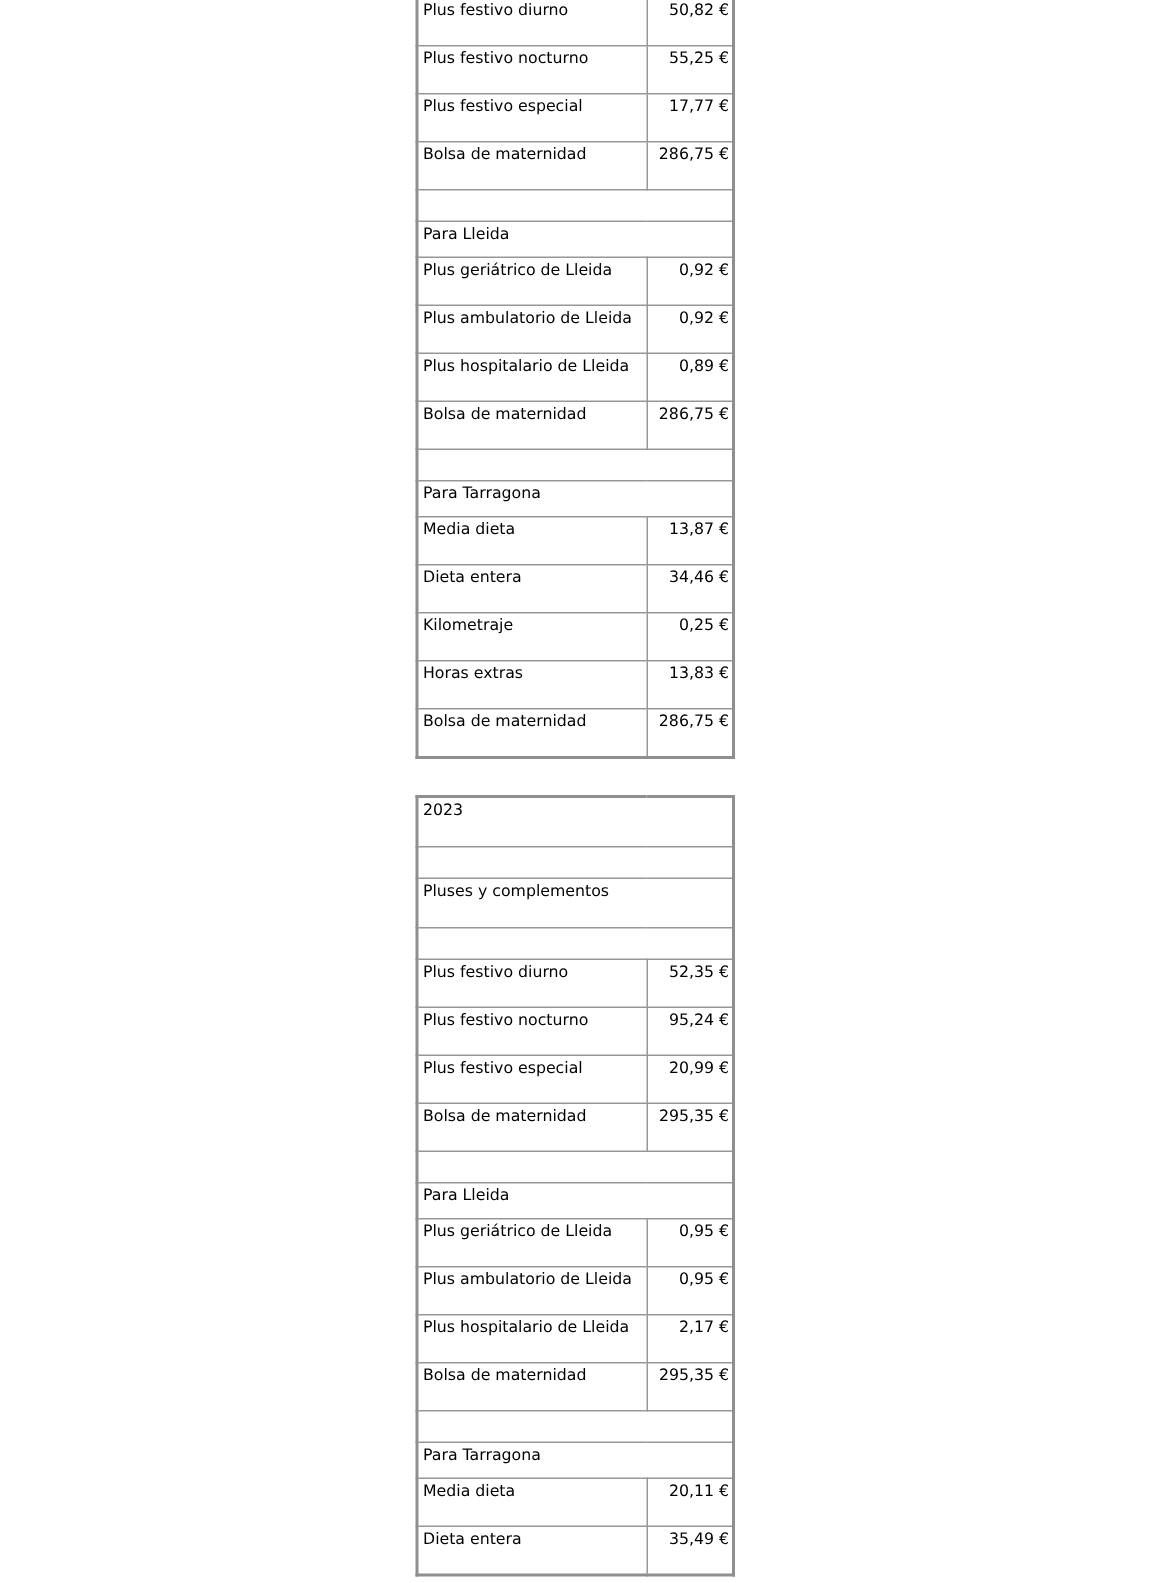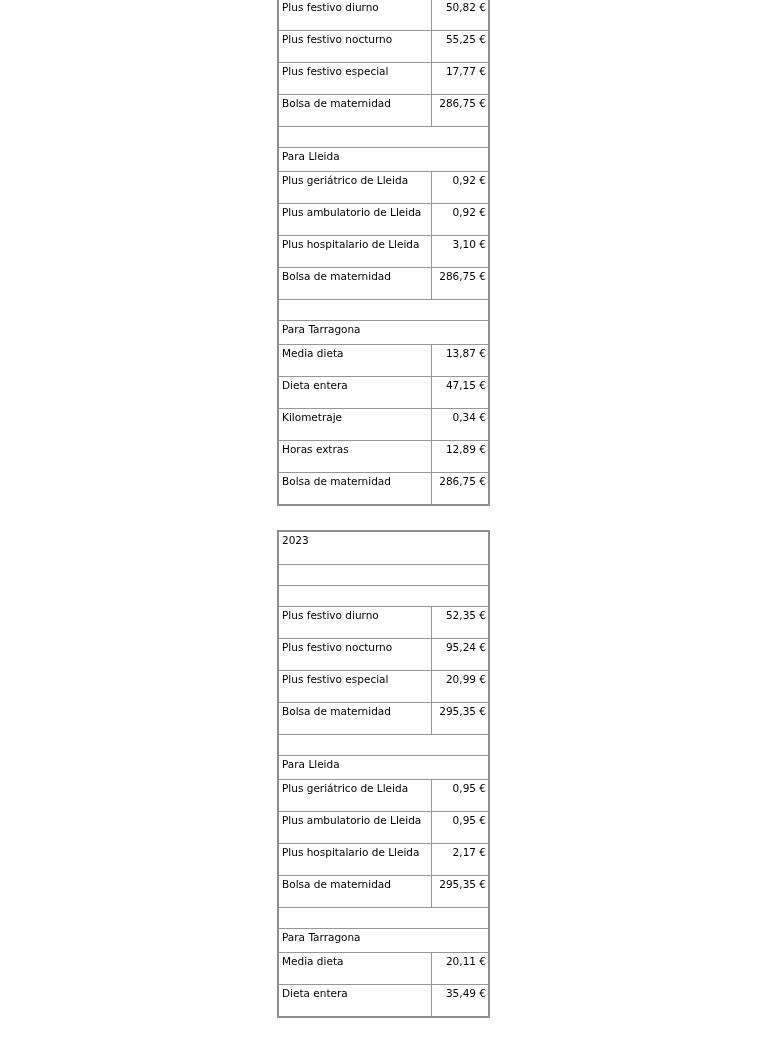--- a/index.html
+++ b/index.html
@@ -75,66 +75,69 @@
       <tr class="r-data">
         <td class="cell-label">Plus geriátrico de Lleida</td>
         <td class="cell-value">0,92 €</td>
       </tr>
       <tr class="r-data">
         <td class="cell-label">Plus ambulatorio de Lleida</td>
         <td class="cell-value">0,92 €</td>
       </tr>
       <tr class="r-data">
         <td class="cell-label">Plus hospitalario de Lleida</td>
-        <td class="cell-value">3,10 €</td>
+        <td class="cell-value">0,89 €</td>
       </tr>
       <tr class="r-data">
         <td class="cell-label">Bolsa de maternidad</td>
         <td class="cell-value">286,75 €</td>
       </tr>
       <tr class="r-spacer">
         <td colspan="2" class="cell-label"></td>
       </tr>
       <tr class="r-section">
         <td colspan="2" class="cell-label">Para Tarragona</td>
       </tr>
       <tr class="r-data">
         <td class="cell-label">Media dieta</td>
         <td class="cell-value">13,87 €</td>
       </tr>
       <tr class="r-data">
         <td class="cell-label">Dieta entera</td>
-        <td class="cell-value">47,15 €</td>
+        <td class="cell-value">34,46 €</td>
       </tr>
       <tr class="r-data">
         <td class="cell-label">Kilometraje</td>
-        <td class="cell-value">0,34 €</td>
+        <td class="cell-value">0,25 €</td>
       </tr>
       <tr class="r-data">
         <td class="cell-label">Horas extras</td>
-        <td class="cell-value">12,89 €</td>
+        <td class="cell-value">13,83 €</td>
       </tr>
       <tr class="r-data">
         <td class="cell-label">Bolsa de maternidad</td>
         <td class="cell-value">286,75 €</td>
       </tr>
     </tbody>
 </table>
 
 <table class="doc-table" id="table-lower">
   <colgroup>
       <col style="width:153px">
       <col style="width:58px">
     </colgroup>
   <tbody>
       <tr class="r-title">
         <td colspan="2" class="cell-label">2023</td>
       </tr>
       <tr class="r-spacer">
         <td colspan="2" class="cell-label"></td>
+      </tr>
+      <tr class="r-title">
+        <td colspan="2" class="cell-label">Pluses y complementos</td>
       </tr>
       <tr class="r-spacer">
         <td colspan="2" class="cell-label"></td>
       </tr>
       <tr class="r-data">
         <td class="cell-label">Plus festivo diurno</td>
         <td class="cell-value">52,35 €</td>
       </tr>
       <tr class="r-data">
         <td class="cell-label">Plus festivo nocturno</td>

